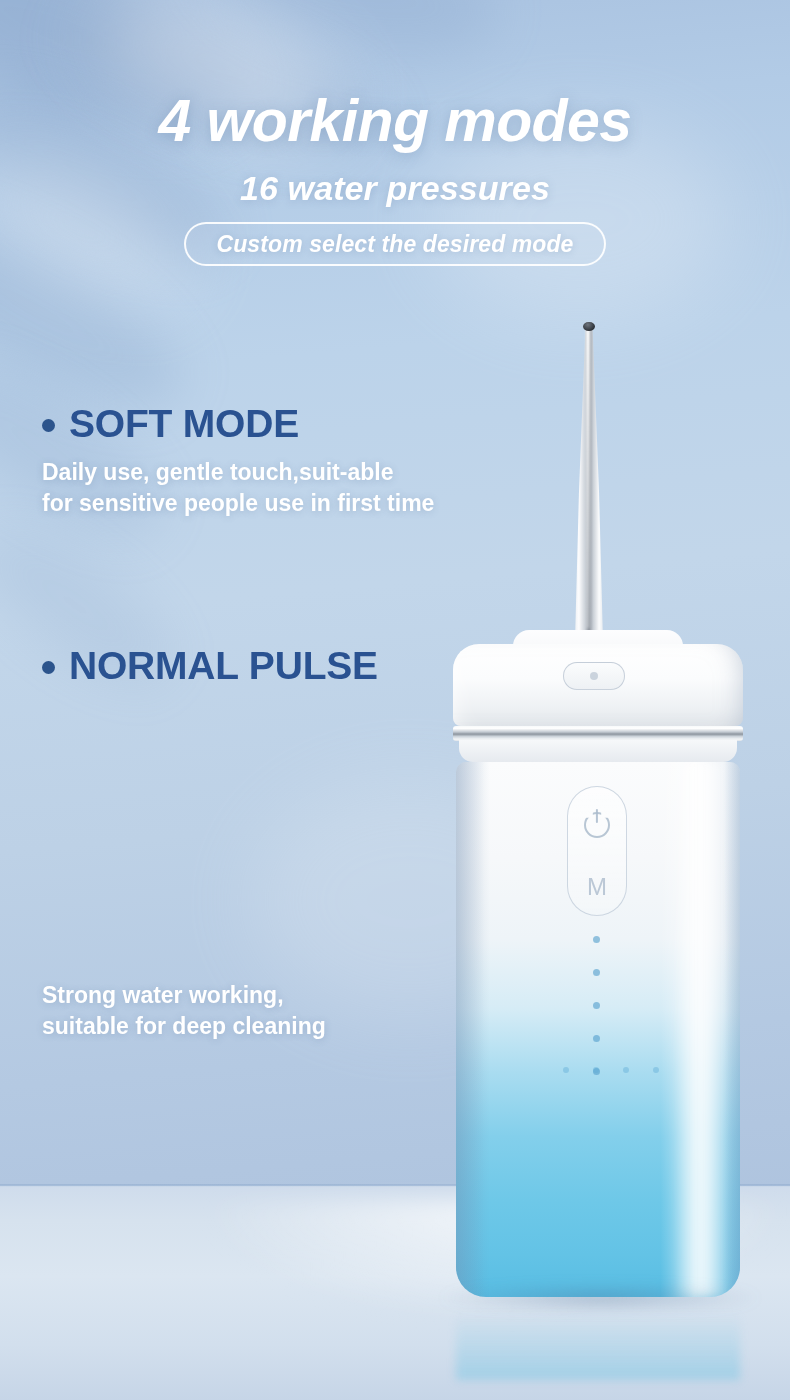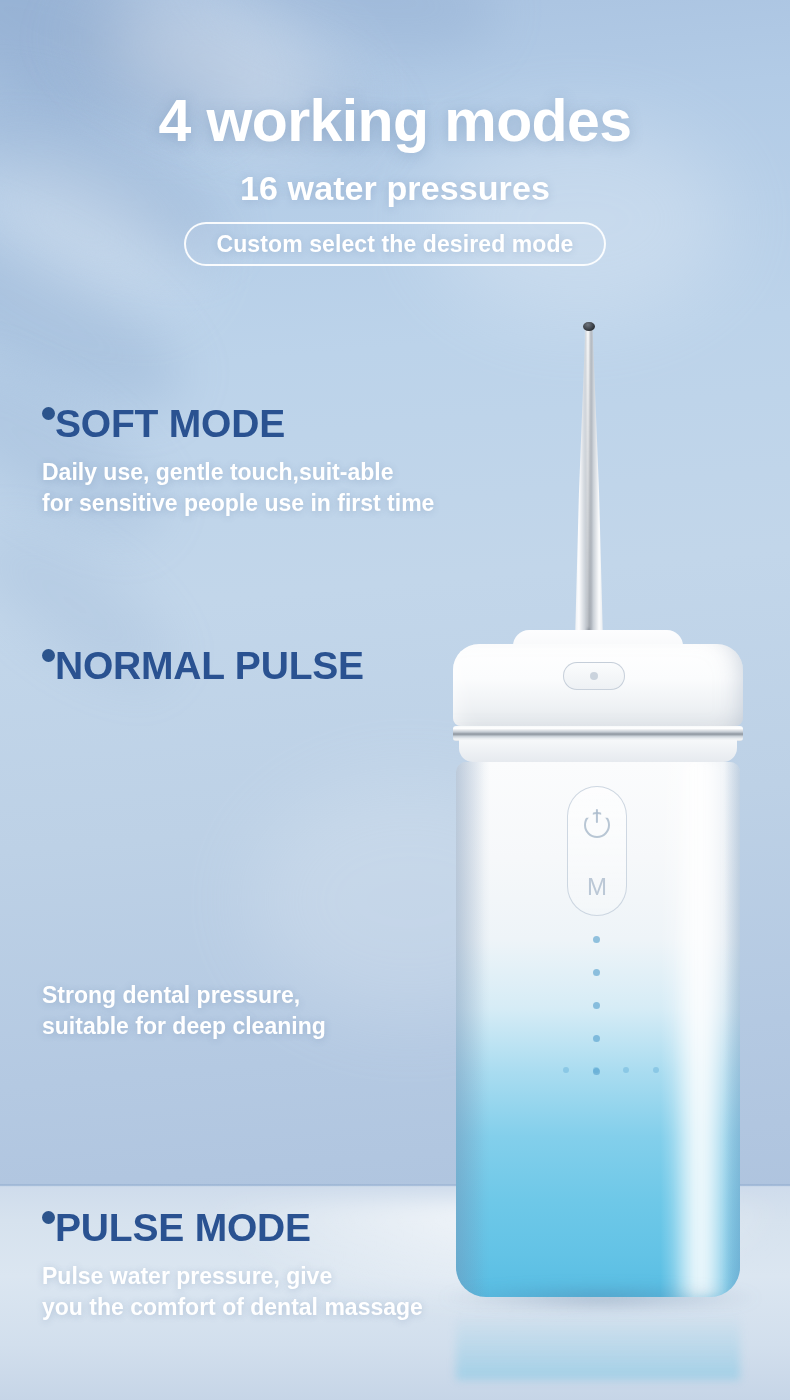--- a/index.html
+++ b/index.html
@@ -65,21 +65,21 @@
     background:linear-gradient(180deg, rgba(140,168,203,.55), rgba(205,221,238,0));
   }
   .surface-sheen {
     position:absolute; left:200px; top:1200px;
     width:590px; height:120px;
     background:radial-gradient(ellipse at 50% 0%, rgba(255,255,255,.70), rgba(255,255,255,0) 70%);
     filter:blur(10px);
   }
 
   
-  .header { position:absolute; left:0; right:0; top:92px; text-align:center; }
+  .header { position:absolute; left:0; right:0; top:92px; text-align:center;font-style:italic; }
 
   .title {
     font-size:59px; font-weight:700; color:#ffffff;
     letter-spacing:-.6px; line-height:1;
     text-shadow:0 2px 14px rgba(90,120,160,.35);
   }
   .subtitle {
     margin-top:20px;
     font-size:34px; font-weight:700; color:#ffffff;
     letter-spacing:.1px; line-height:1;
@@ -92,21 +92,21 @@
     border:2px solid rgba(255,255,255,.92);
     border-radius:999px;
     font-size:23px; font-weight:700; color:#ffffff;
     letter-spacing:.1px;
     text-shadow:0 1px 6px rgba(90,120,160,.25);
     background:rgba(255,255,255,.05);
   }
 
   
   .mode { position:absolute; left:42px; }
-  .mode-head { display:flex; align-items:flex-start; }
+  .mode-head { display:flex; align-items:center; gap:14px; }
   .bullet {
     width:13px; height:13px; border-radius:50%;
     background:#2c548c; flex:none; margin-top:3px;
   }
   .mode-title {
     font-size:39px; font-weight:700; color:#2a5291;
     letter-spacing:-.2px; line-height:1;
     white-space:nowrap;
   }
   .mode-body {
@@ -323,32 +323,24 @@
   </div>
 
   <div class="mode mode-normal">
     <div class="mode-head">
       <span class="bullet"></span>
       <span class="mode-title">NORMAL PULSE</span>
     </div>
   </div>
 
   <div class="mode mode-strong">
-    <div class="mode-body">Strong dental pressure,
+    <div class="mode-body">Strong water working,
 suitable for deep cleaning</div>
   </div>
 
-  <div class="mode mode-pulse">
-    <div class="mode-head">
-      <span class="bullet"></span>
-      <span class="mode-title">PULSE MODE</span>
-    </div>
-    <div class="mode-body">Pulse water pressure, give
-you the comfort of dental massage</div>
-  </div>
 
   <div id="device">
 
     <div class="nozzle">
       <div class="nozzle-shaft"></div>
       <div class="nozzle-hilite"></div>
       <div class="nozzle-tip"></div>
       <div class="nozzle-collar"></div>
       <div class="nozzle-base"></div>
     </div>

